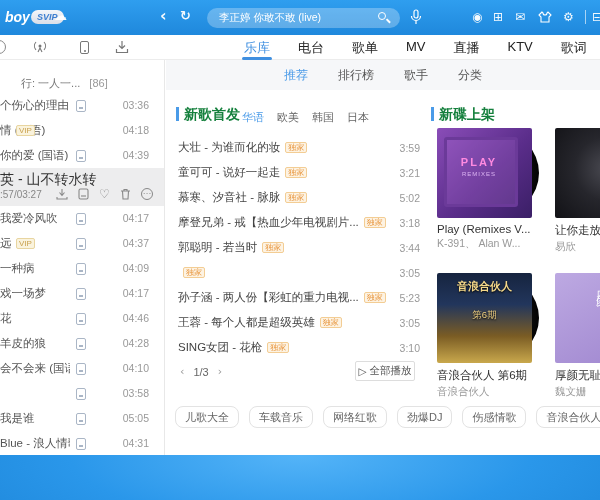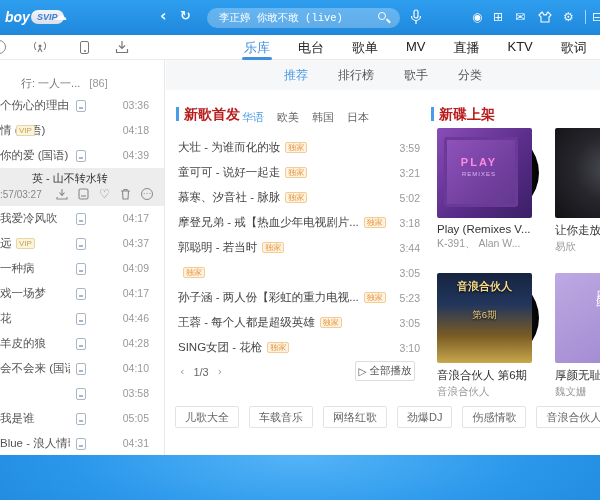--- a/index.html
+++ b/index.html
@@ -10,21 +10,21 @@
 
   
   .topbar { position:absolute; left:0; top:0; width:600px; height:35px;
     background:linear-gradient(180deg,#2f9eef,#1f88dc); color:#fff; }
   .logo-text { position:absolute; left:5px; top:9px; font-size:14px; font-weight:bold; font-style:italic; }
   .svip-pill { position:absolute; left:31px; top:10px; height:14px; padding:0 6px; background:linear-gradient(180deg,#f4f6fa,#d9dee8);
     border-radius:7px; color:#3e7fd0; font-size:9px; font-weight:bold; font-style:italic; line-height:14px; }
   .cloud { position:absolute; left:54px; top:8px; font-size:13px; opacity:.95; }
   .navarrow { position:absolute; top:6px; font-size:16px; font-weight:bold; opacity:.95; }
   .searchbox { position:absolute; left:207px; top:8px; width:193px; height:20px; background:rgba(255,255,255,.28);
-    border:none; border-radius:10px; color:#fff; font-size:10.5px; padding:0 26px 0 12px; outline:none;font-family:Liberation Mono, monospace; }
+    border:none; border-radius:10px; color:#fff; font-size:10.5px; padding:0 26px 0 12px; outline:none; }
   .searchbox::placeholder { color:#fff; }
   .mag { position:absolute; left:378px; top:12px; width:8px; height:8px; border:1.5px solid #fff; border-radius:50%; }
   .mag::after { content:""; position:absolute; left:7px; top:7px; width:5px; height:1.5px; background:#fff; transform:rotate(45deg); }
   .tb-ico { position:absolute; top:10px; font-size:12px; opacity:.95; }
   .tb-sep { position:absolute; left:585px; top:10px; width:1px; height:14px; background:rgba(255,255,255,.6); }
 
   
   .row2 { position:absolute; left:0; top:35px; width:600px; height:25px; background:#fff; border-bottom:1px solid #ececec; }
   .half-circle { left:-8px; top:5px; width:14px; height:14px; border:1.2px solid #888; border-radius:50%; position:absolute; }
   .phone-ico { left:80px; top:6px; width:9px; height:13px; border:1.2px solid #777; border-radius:2px; position:absolute; }
@@ -40,34 +40,34 @@
   .sb-count { color:#999; margin-left:6px; }
   .slist { position:absolute; left:0; top:33px; width:165px; }
   .srow { position:relative; height:25px; line-height:25px; white-space:nowrap; }
   .sname { position:absolute; left:0; top:0; max-width:70px; overflow:hidden; color:#555; font-size:11.5px; }
   .vipb { position:absolute; left:16px; top:7px; height:11px; line-height:10px; padding:0 2px; font-size:8px;
     color:#c9a14f; background:#faf3dd; border:1px solid #e8d5a0; border-radius:2px; }
   .mvico { position:absolute; left:76px; top:7px; width:10px; height:12px; border:1.2px solid #aab6c6; border-radius:2px; }
   .mvico::after { content:""; position:absolute; left:2px; top:6px; width:4px; height:1.5px; background:#aab6c6; }
   .dur { position:absolute; right:16px; top:0; color:#999; font-size:10.5px; }
   .playing-block { position:relative; height:38px; background:#ededee; }
-  .pb-title { position:absolute; left:0; top:3px; color:#333; font-size:11px; white-space:nowrap;padding-left:32px; }
+  .pb-title { position:absolute; left:0; top:3px; color:#333; font-size:14px; white-space:nowrap; }
   .pb-time { position:absolute; left:0; top:21px; color:#888; font-size:10px; }
   .pb-icons { position:absolute; left:56px; top:20px; display:flex; gap:10px; align-items:center; color:#888; }
   .pb-icons svg { display:block; }
   .heart-g { font-size:12px; color:#888; line-height:12px; }
   .more-circ { width:12px; height:12px; border:1.1px solid #888; border-radius:50%; font-size:8px; line-height:10px; text-align:center; color:#888; }
 
   
   .main { position:absolute; left:166px; top:60px; width:434px; height:395px; background:#fff; }
   .subnav { position:absolute; left:0; top:0; width:434px; height:30px; background:#f6f7f9; display:flex; align-items:center;
     justify-content:center; gap:30px; }
   .sn-item { color:#555; font-size:12px; cursor:pointer; }
   .sn-item.active { color:#4a9be8; }
-  .sec-head { position:absolute; font-size:14px; font-weight:bold; color:#b91c1c; padding-left:8px; }
+  .sec-head { position:absolute; font-size:14px; font-weight:bold; color:#15803d; padding-left:8px; }
   .sec-head::before { content:""; position:absolute; left:0; top:1px; width:3px; height:14px; background:#4a9be8; }
   .ns-tabs { position:absolute; left:76px; top:50px; display:flex; gap:13px; font-size:11px; color:#666; }
   .ns-tab.active { color:#4a9be8; }
   .nslist { position:absolute; left:12px; top:75px; width:242px; }
   .nsrow { position:relative; display:flex; align-items:center; height:25px; }
   .ns-title { color:#444; font-size:11.5px; white-space:nowrap; overflow:hidden; max-width:190px; }
   .ns-badge { flex:0 0 auto; margin-left:5px; height:11px; line-height:10px; padding:0 2px; font-size:8px; color:#e8963e;
     background:#fdf3e3; border:1px solid #f3cd94; border-radius:2px; }
   .ns-dur { margin-left:auto; color:#999; font-size:10.5px; }
   .pager { position:absolute; left:14px; top:305px; display:flex; gap:9px; color:#999; font-size:11px; align-items:center; }
@@ -93,21 +93,21 @@
   .cv-stage .ct1 { position:absolute; left:0; top:6px; width:95px; text-align:center; color:#f5d98a; font-weight:bold; font-size:11px;
     text-shadow:0 1px 2px #000; }
   .cv-stage .ct2 { position:absolute; left:0; top:36px; width:95px; text-align:center; color:#f0d080; font-size:9.5px; text-shadow:0 1px 2px #000; }
   .cv-lavender { background:linear-gradient(150deg,#bda9e2,#9f86cf); }
   .cv-lavender .ct1 { position:absolute; left:38px; top:8px; writing-mode:vertical-rl; color:rgba(255,255,255,.95); font-size:12px; letter-spacing:3px; }
   .atitle { margin-top:5px; color:#333; font-size:11.5px; white-space:nowrap; overflow:hidden; }
   .aartist { margin-top:2px; color:#999; font-size:10.5px; white-space:nowrap; overflow:hidden; }
 
   
   .tagsrow { position:absolute; left:9px; top:346px; display:flex; gap:10px; }
-  .tagbtn { height:22px; padding:0 9px; border:1px solid #e3e3e3; border-radius:2px; background:#fff; color:#666;
+  .tagbtn { height:22px; padding:0 9px; border:1px solid #e3e3e3; border-radius:8px; background:#fff; color:#666;
     font-size:11px; line-height:20px; white-space:nowrap; cursor:pointer; }
 
   
   .playerbar { position:absolute; left:0; top:455px; width:600px; height:45px;
     background:radial-gradient(ellipse 420px 120px at 300px 0px,#54b4f8 0%,#2a97ea 55%,#1d86d9 100%); color:#fff; }
 </style>
 </head>
 <body>
 
 <div class="topbar">

